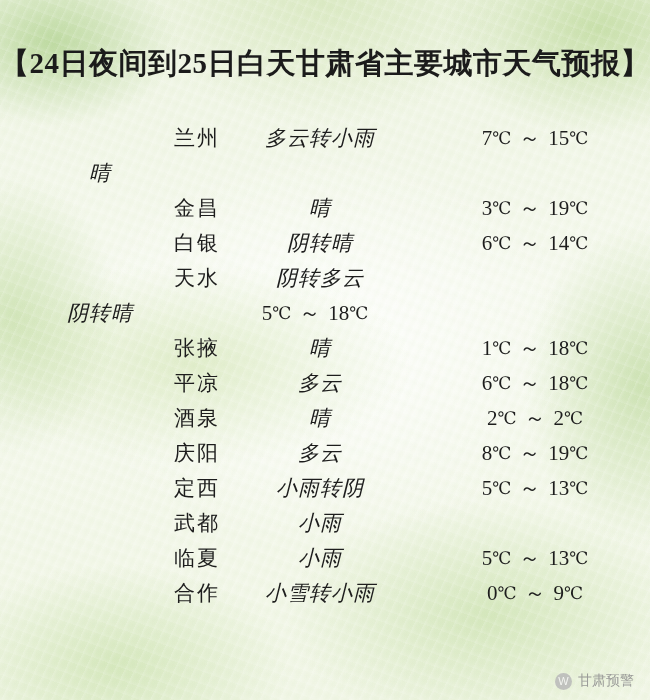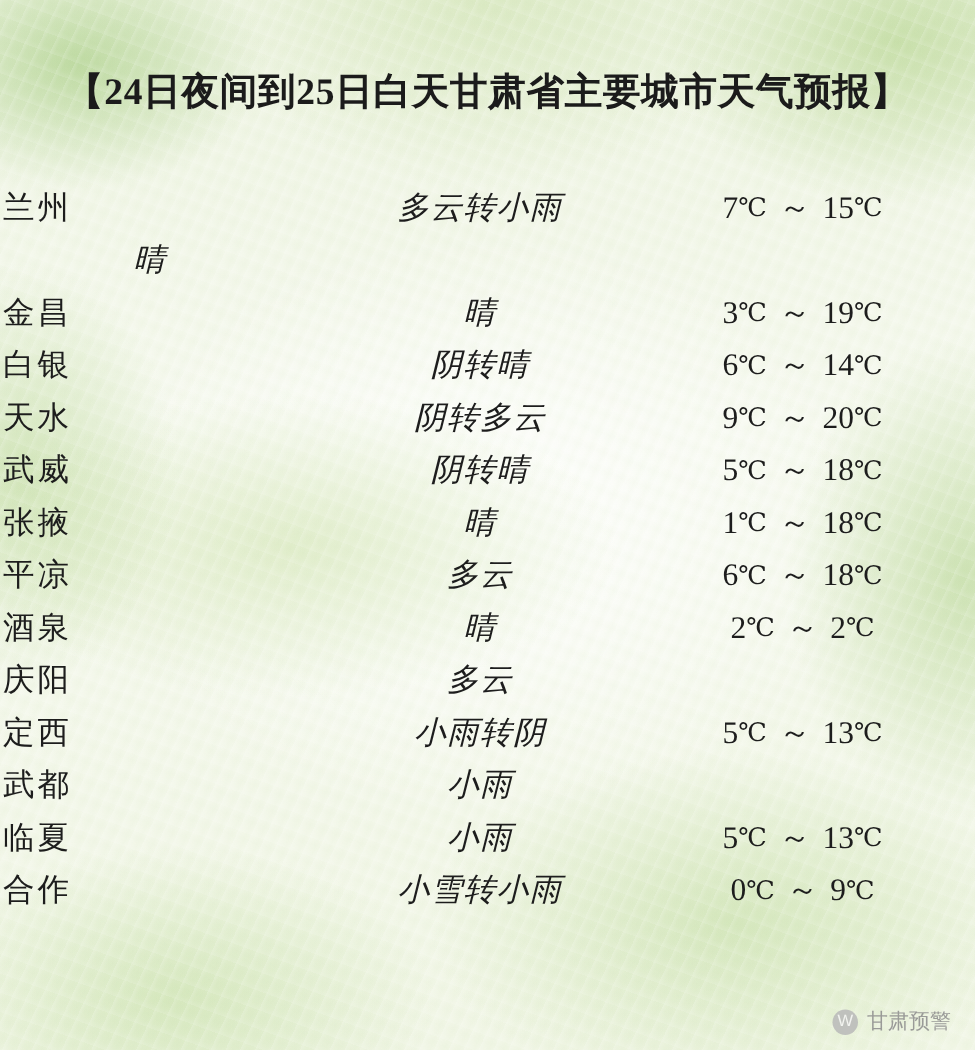--- a/index.html
+++ b/index.html
@@ -47,21 +47,21 @@
     position: relative;
     width: 100%;
     height: 100%;
   }
   #title {
     position: absolute;
     top: 44px;
     left: 0;
     width: 650px;
     text-align: center;
-    font-size: 25px;
+    font-size: 29px;
     font-weight: bold;
     letter-spacing: 0.5px;
     color: #1b1b1b;
     white-space: nowrap;
     font-family: "Liberation Serif", "DejaVu Serif", serif;
   }
   #table {
     position: absolute;
     top: 124px;
     left: 0;
@@ -69,21 +69,21 @@
   }
   .row {
     display: flex;
     align-items: baseline;
     height: 35px;
     font-size: 21px;
     color: #1d1d1d;
   }
   .city {
     width: 220px;
-    text-align: left;
+    text-align: right;
     letter-spacing: 2px;
     padding-left: 2px;
     box-sizing: border-box;
   }
   .cond {
     width: 200px;
     text-align: center;
     letter-spacing: 1px;
     box-sizing: border-box;
     font-style: italic;
@@ -153,24 +153,22 @@
           <div class="temp"><span>3</span><span class="deg">℃</span><span class="tilde">～</span><span>19</span><span class="deg">℃</span></div>
         </div>
         <div class="row">
           <div class="city">白银</div>
           <div class="cond">阴转晴</div>
           <div class="temp"><span>6</span><span class="deg">℃</span><span class="tilde">～</span><span>14</span><span class="deg">℃</span></div>
         </div>
         <div class="row">
           <div class="city">天水</div>
           <div class="cond">阴转多云</div>
-          <div class="temp"><span>9</span><span class="deg">℃</span><span class="tilde">～</span><span>20</span><span class="deg">℃</span></div>
-        </div>
-        <div class="row">
-          <div class="city">武威</div>
+        </div>
+        <div class="row">
           <div class="cond">阴转晴</div>
           <div class="temp"><span>5</span><span class="deg">℃</span><span class="tilde">～</span><span>18</span><span class="deg">℃</span></div>
         </div>
         <div class="row">
           <div class="city">张掖</div>
           <div class="cond">晴</div>
           <div class="temp"><span>1</span><span class="deg">℃</span><span class="tilde">～</span><span>18</span><span class="deg">℃</span></div>
         </div>
         <div class="row">
           <div class="city">平凉</div>
@@ -178,20 +176,21 @@
           <div class="temp"><span>6</span><span class="deg">℃</span><span class="tilde">～</span><span>18</span><span class="deg">℃</span></div>
         </div>
         <div class="row">
           <div class="city">酒泉</div>
           <div class="cond">晴</div>
           <div class="temp"><span>2</span><span class="deg">℃</span><span class="tilde">～</span><span>2</span><span class="deg">℃</span></div>
         </div>
         <div class="row">
           <div class="city">庆阳</div>
           <div class="cond">多云</div>
+          <div class="temp"><span>8</span><span class="deg">℃</span><span class="tilde">～</span><span>19</span><span class="deg">℃</span></div>
         </div>
         <div class="row">
           <div class="city">定西</div>
           <div class="cond">小雨转阴</div>
           <div class="temp"><span>5</span><span class="deg">℃</span><span class="tilde">～</span><span>13</span><span class="deg">℃</span></div>
         </div>
         <div class="row">
           <div class="city">武都</div>
           <div class="cond">小雨</div>
         </div>

